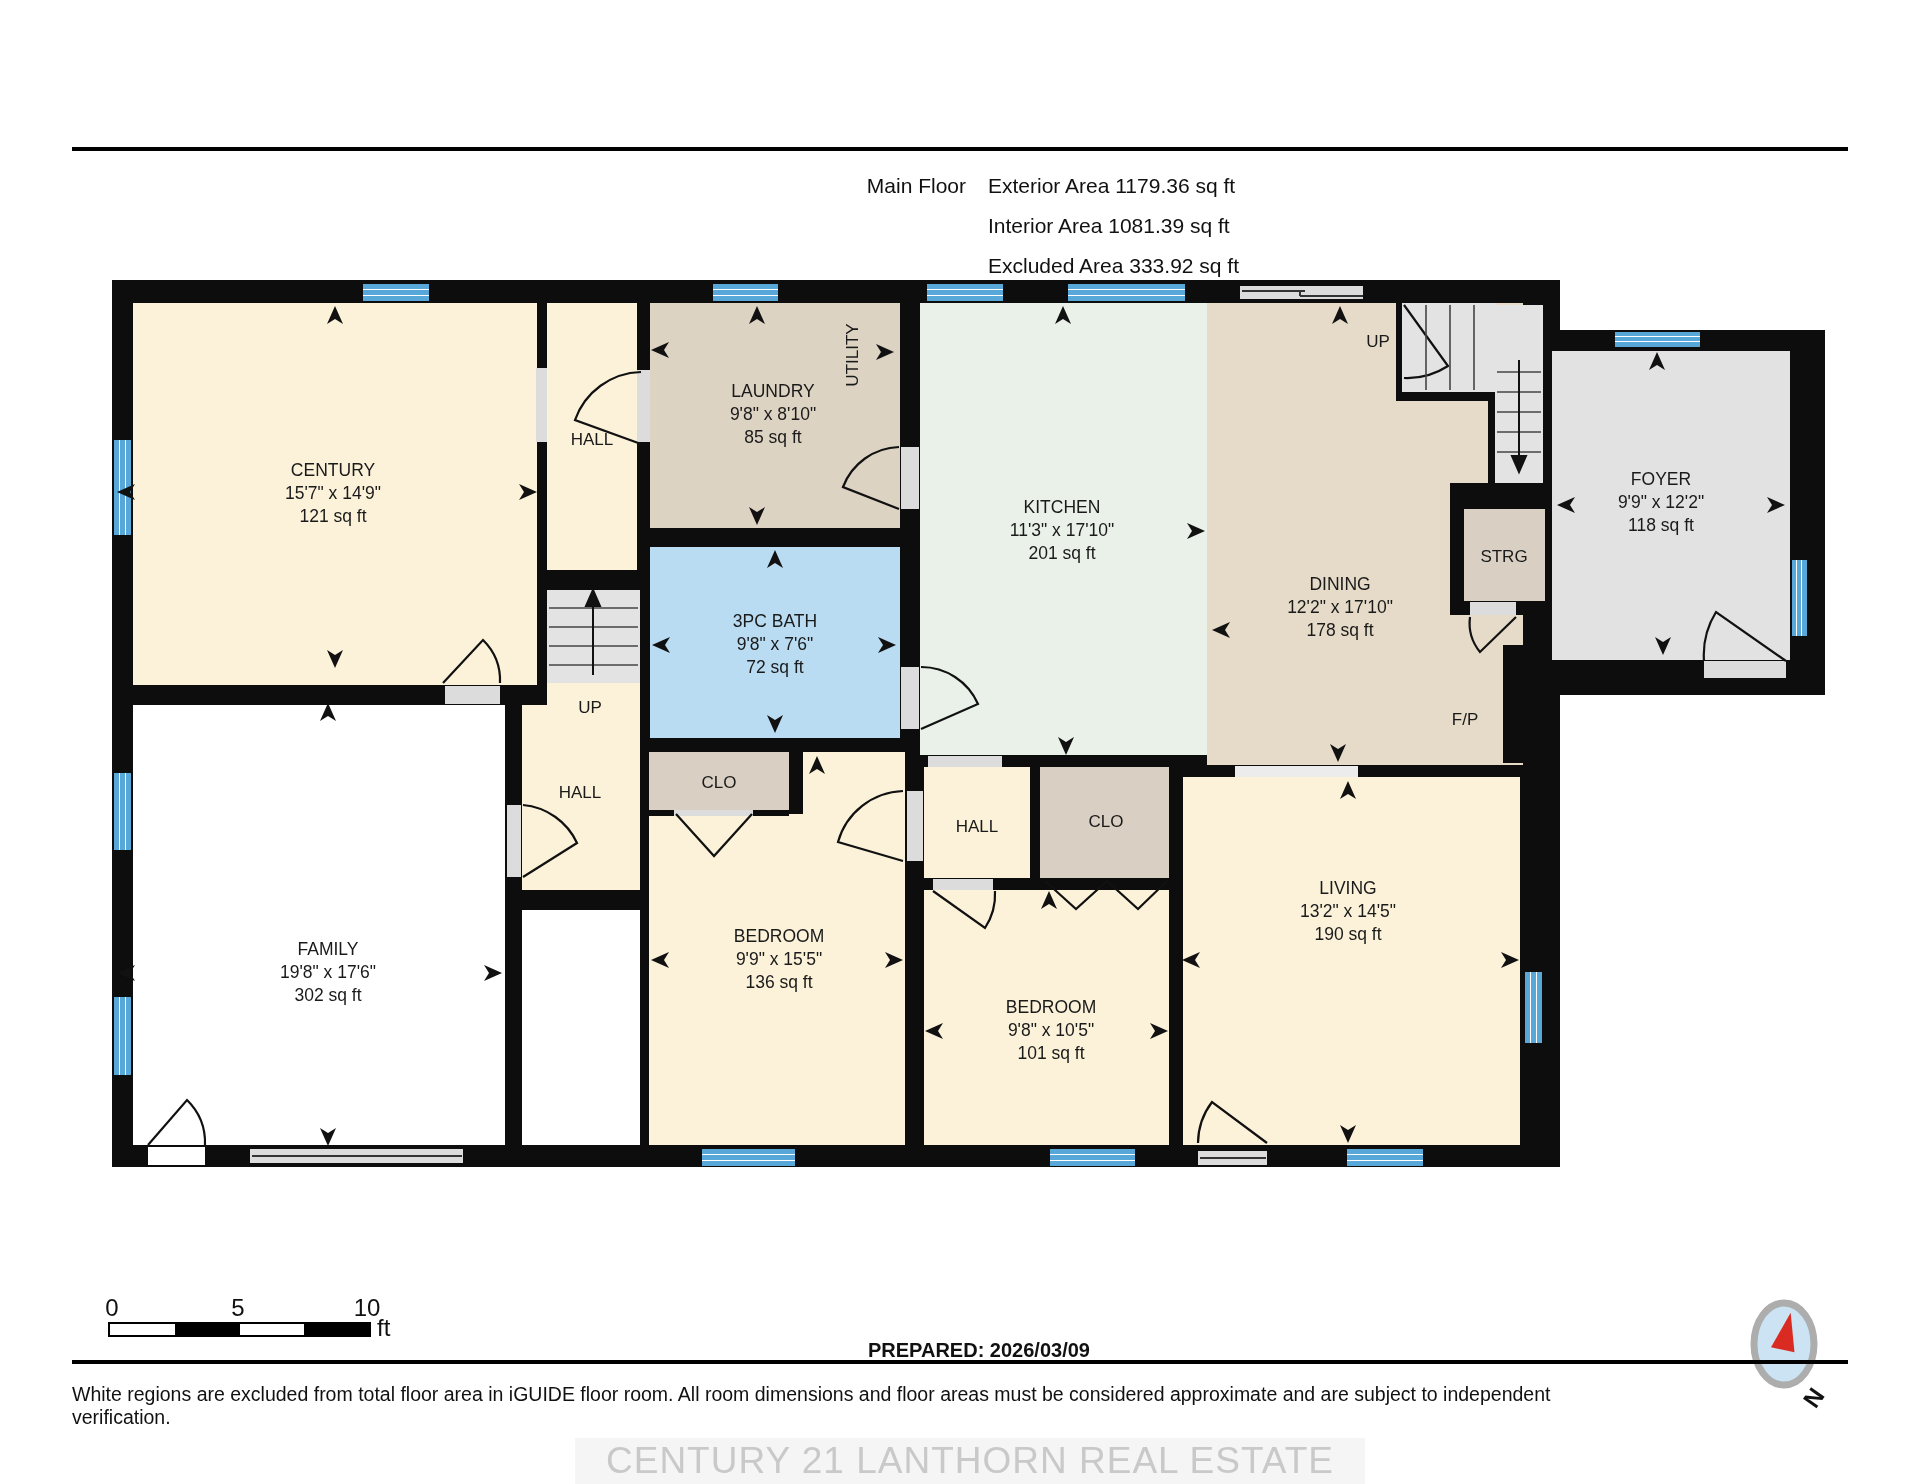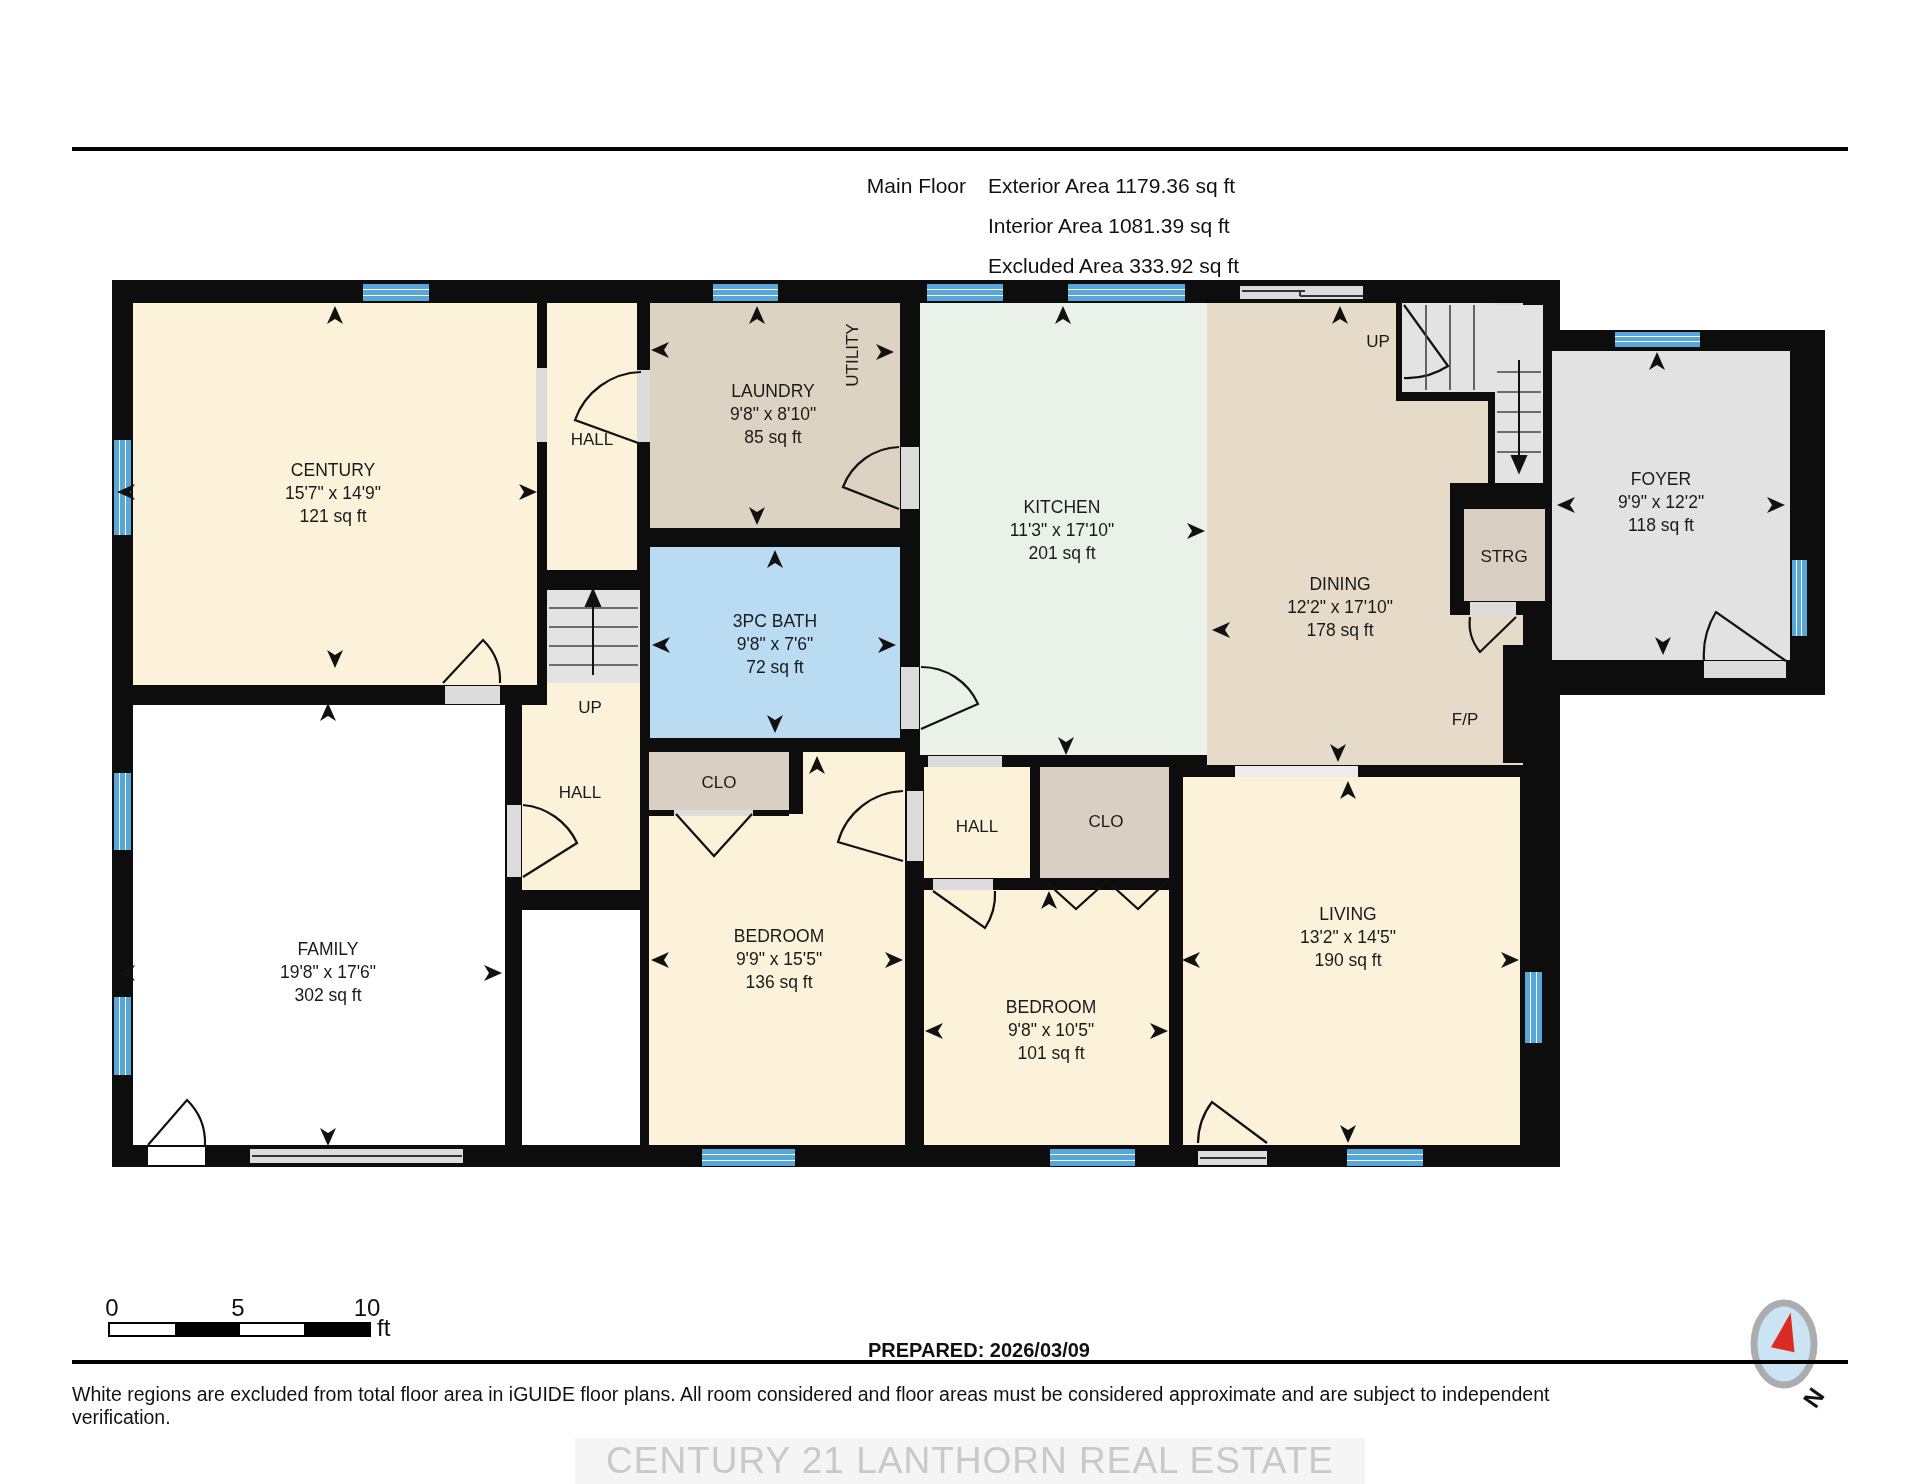--- a/index.html
+++ b/index.html
@@ -147,21 +147,21 @@
     <div class="rlabel" style="left:779px;top:960px">
       <div>BEDROOM</div>
         <div>9'9" x 15'5"</div>
         <div>136 sq ft</div>
       </div>
     <div class="rlabel" style="left:1051px;top:1031px">
       <div>BEDROOM</div>
         <div>9'8" x 10'5"</div>
         <div>101 sq ft</div>
       </div>
-    <div class="rlabel" style="left:1348px;top:938px">
+    <div class="rlabel" style="left:1348px;top:912px">
       <div>LIVING</div>
         <div>13'2" x 14'5"</div>
         <div>190 sq ft</div>
       </div>
     <div class="rlabel" style="left:328px;top:973px">
       <div>FAMILY</div>
         <div>19'8" x 17'6"</div>
         <div>302 sq ft</div>
       </div>
 
@@ -271,15 +271,15 @@
   <div class="tick" style="left:367px">10</div>
   <div id="scalebar">
       <span></span>
       <span></span>
       <span></span>
       <span></span>
     </div>
   <div id="ftunit">ft</div>
   <div id="prepared">PREPARED: 2026/03/09</div>
   <div class="rule" style="top:1360px"></div>
-  <div id="disclaimer">White regions are excluded from total floor area in iGUIDE floor plans. All room considered and floor areas must be considered approximate and are subject to independent verification.</div>
+  <div id="disclaimer">White regions are excluded from total floor area in iGUIDE floor room. All room dimensions and floor areas must be considered approximate and are subject to independent verification.</div>
   <div id="watermark">CENTURY 21 LANTHORN REAL ESTATE LTD., Brokerage</div>
 </div>
 
 </body></html>

